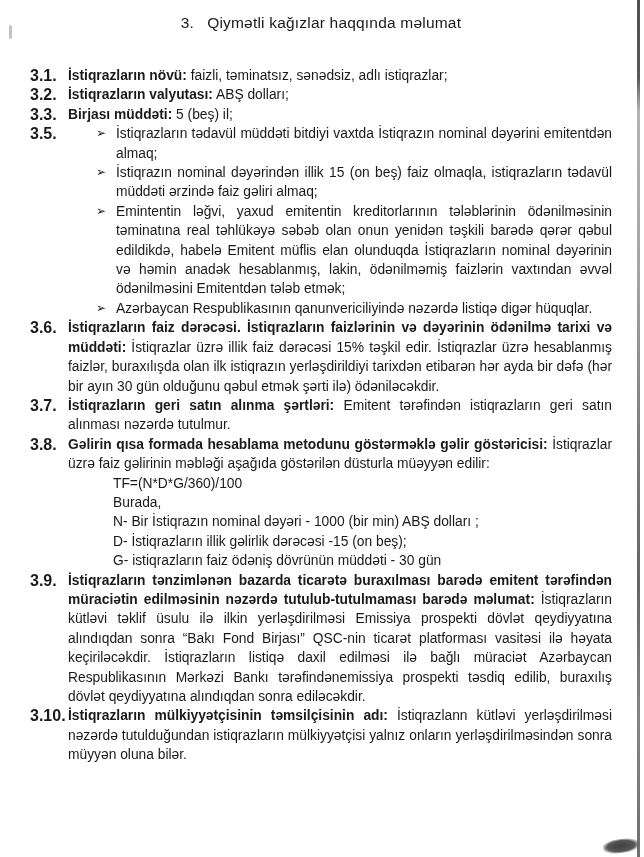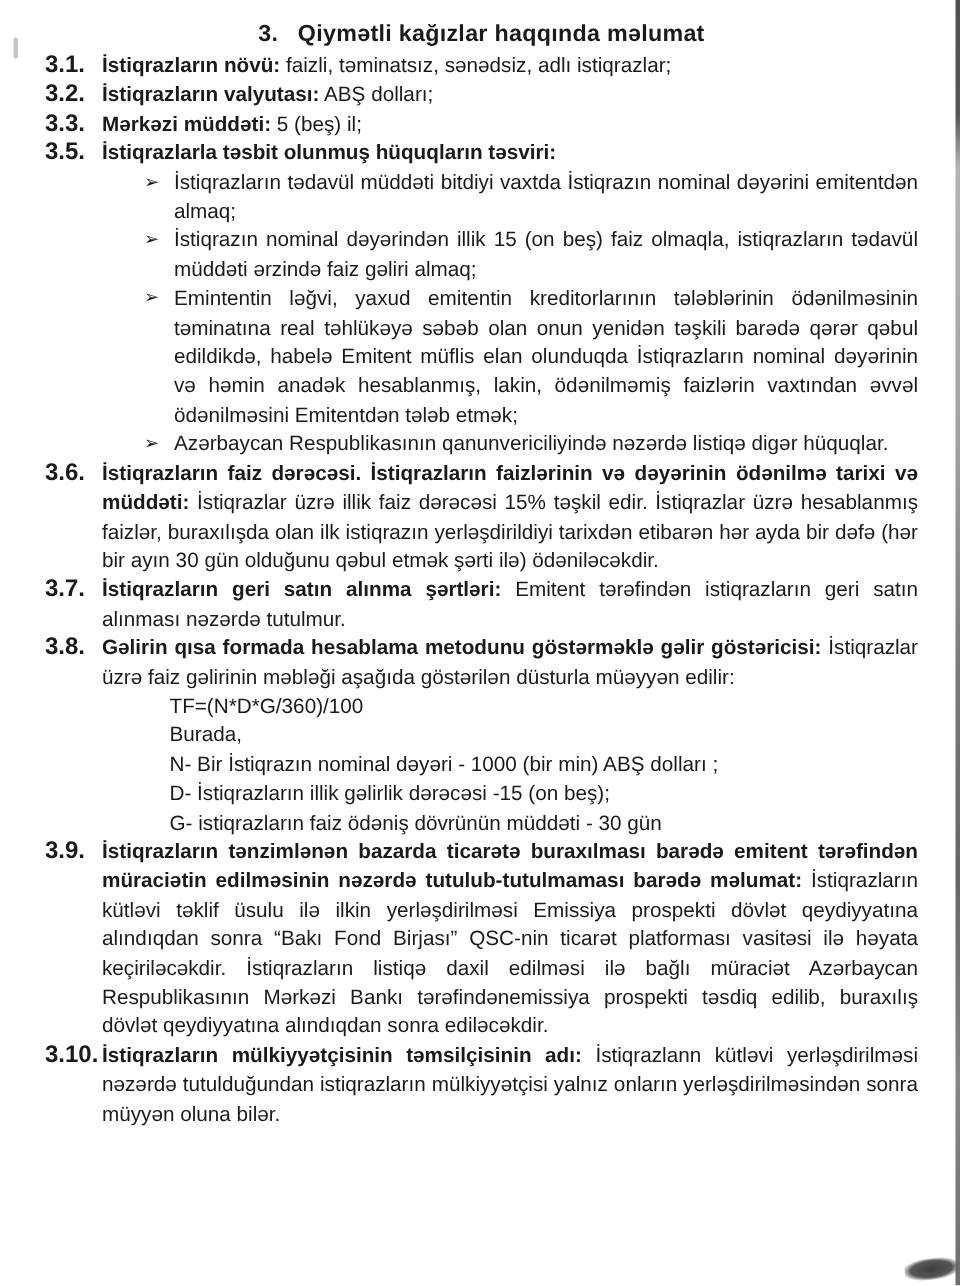--- a/index.html
+++ b/index.html
@@ -10,23 +10,23 @@
     overflow: hidden;
     font-family: "Liberation Sans", sans-serif;
     color: #1a1a1a;
     -webkit-font-smoothing: antialiased;
   }
   .content {
     padding: 12px 32px 0 30px;
   }
   .title {
     font-size: 15.5px;
-    font-weight: 700;
+    font-weight: 400;
     text-align: center;
-    margin: 2px 0 2px 0;
+    margin: 2px 0 34px 0;
     letter-spacing: 0.2px;
   }
   .title .tnum { margin-right: 13px; }
   .item { display: flex; }
   .num {
     width: 38px;
     flex-shrink: 0;
     font-weight: 700;
     font-size: 16px;
     line-height: 19.4px;
@@ -89,28 +89,27 @@
     <p class="body"><span class="lbl">İstiqrazların növü:</span><span> faizli, təminatsız, sənədsiz, adlı istiqrazlar;</span></p>
   </div>
 
   <div class="item">
     <span class="num">3.2.</span>
     <p class="body"><span class="lbl">İstiqrazların valyutası:</span><span> ABŞ dolları;</span></p>
   </div>
 
   <div class="item">
     <span class="num">3.3.</span>
-    <p class="body"><span class="lbl">Mərkəzi müddəti:</span><span> 5 (beş) il;</span></p>
+    <p class="body"><span class="lbl">Birjası müddəti:</span><span> 5 (beş) il;</span></p>
   </div>
 
 
   <div class="item">
     <span class="num">3.5.</span>
     <div class="body">
-      <span class="lbl">İstiqrazlarla təsbit olunmuş hüquqların təsviri:</span>
       <div class="bullets">
         <div class="bullet">
           <span class="bglyph">➢</span>
           <div class="btext">İstiqrazların tədavül müddəti bitdiyi vaxtda İstiqrazın nominal dəyərini emitentdən almaq;</div>
         </div>
         <div class="bullet">
           <span class="bglyph">➢</span>
           <div class="btext">İstiqrazın nominal dəyərindən illik 15 (on beş) faiz olmaqla, istiqrazların tədavül müddəti ərzində faiz gəliri almaq;</div>
         </div>
         <div class="bullet">

